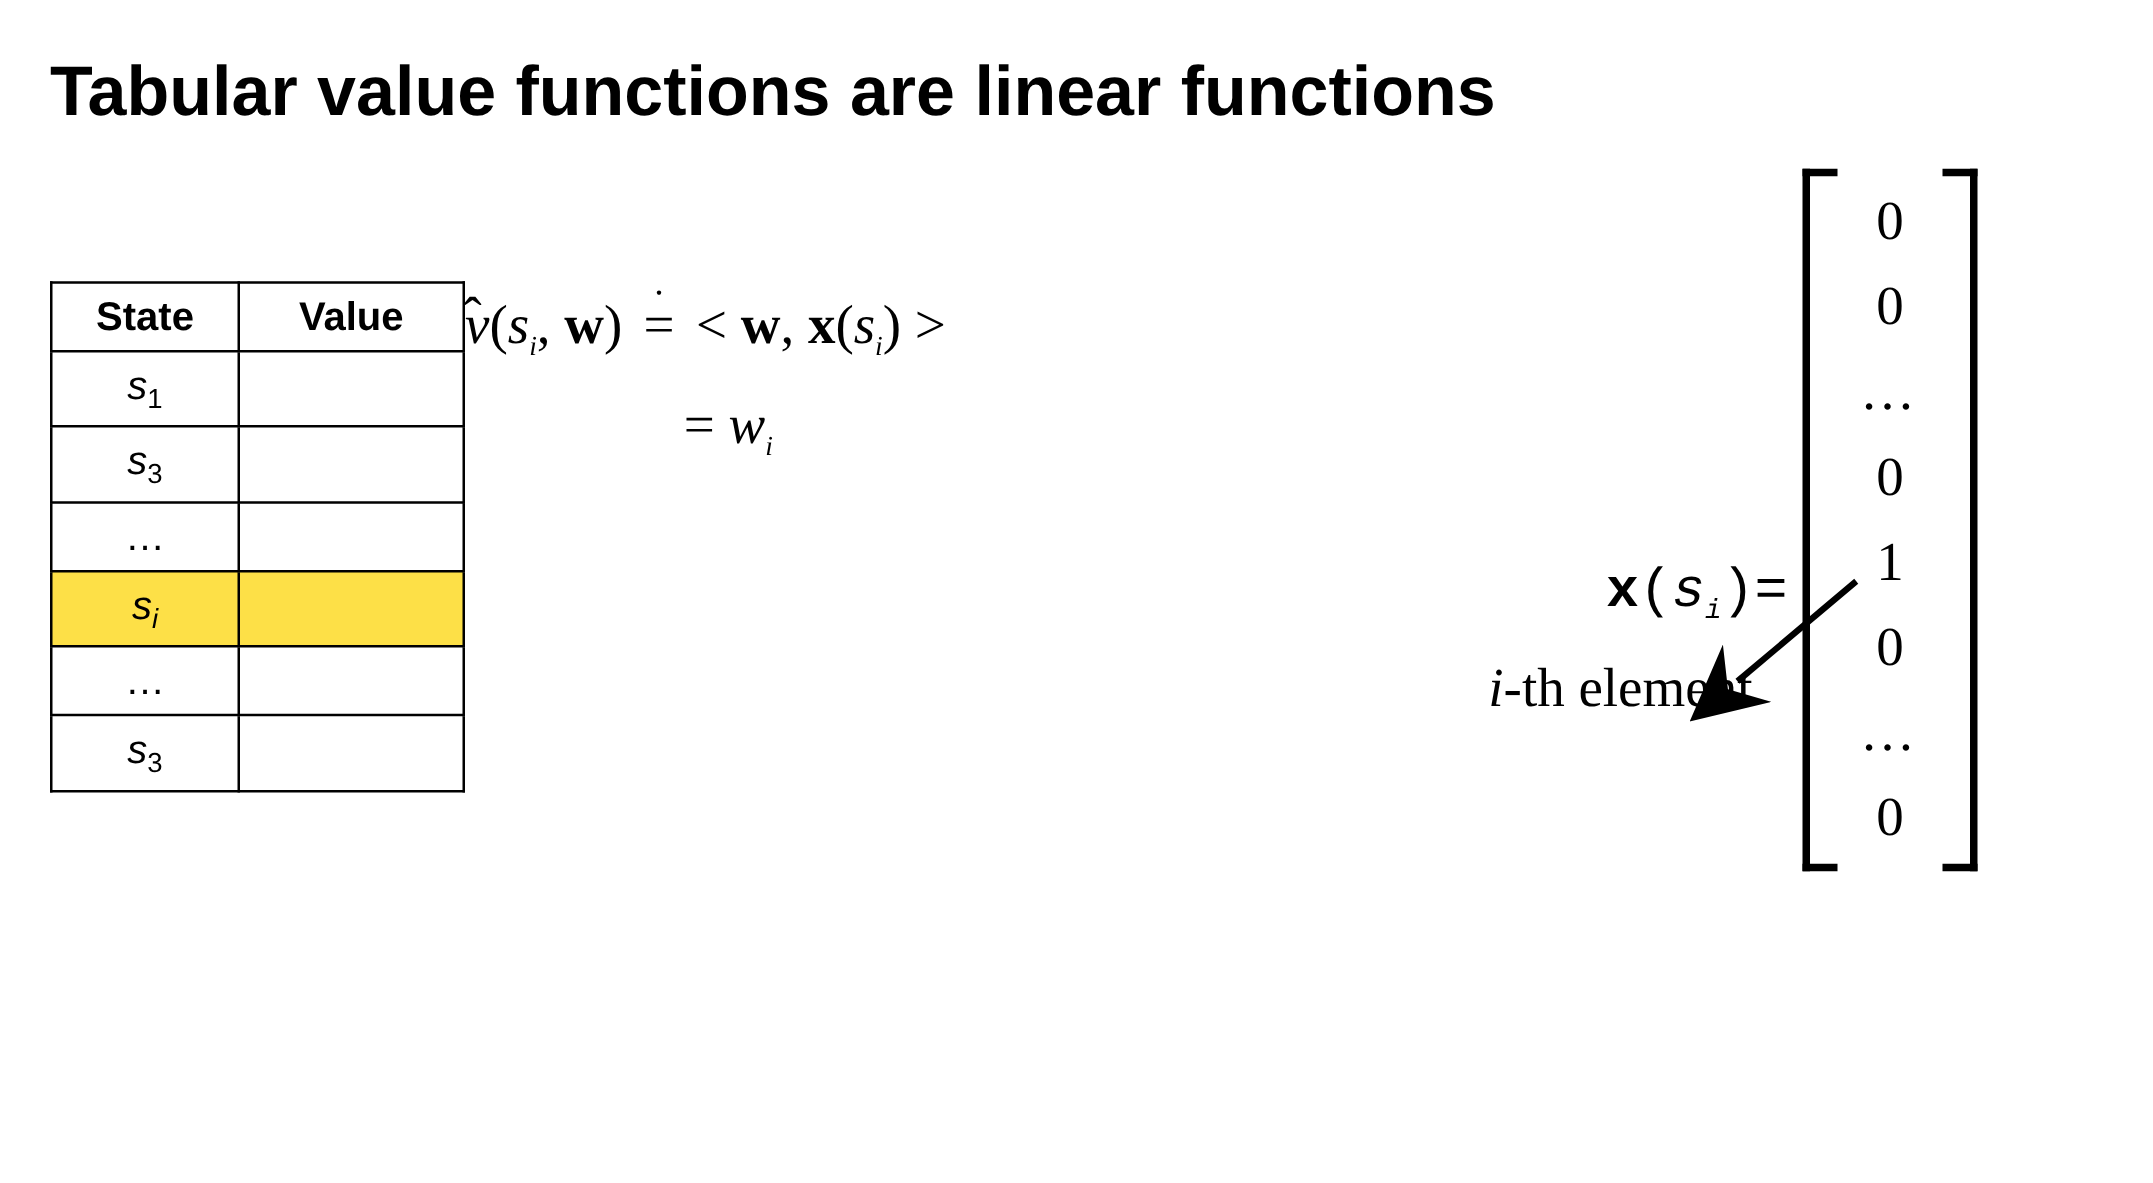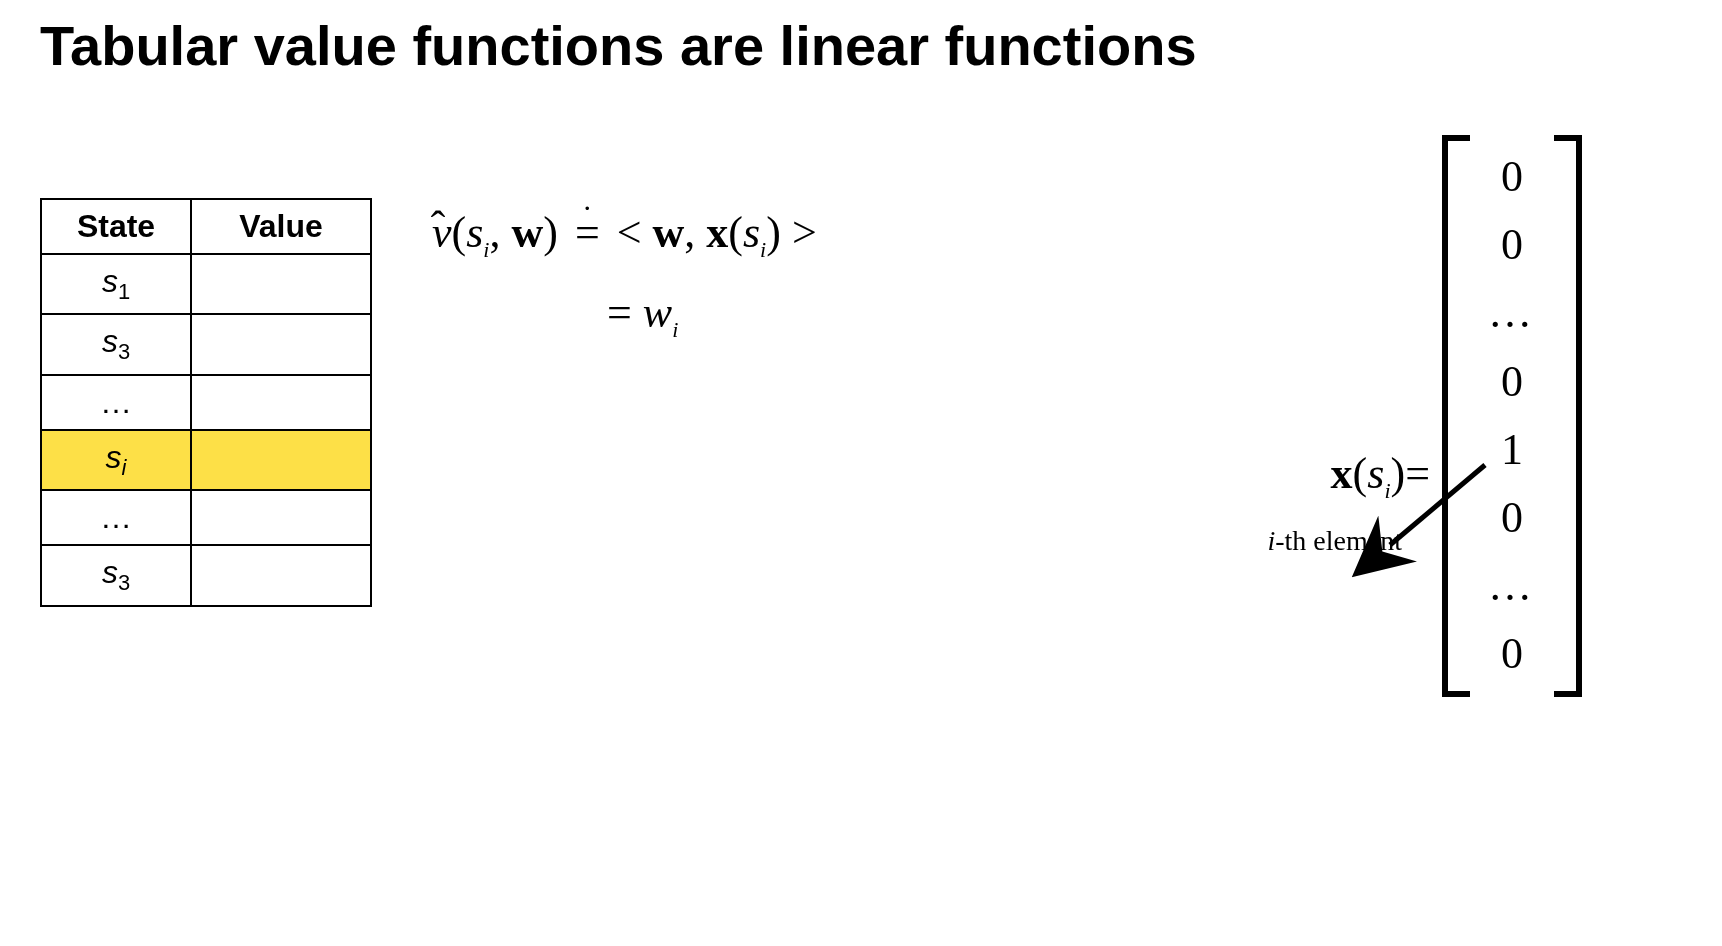--- a/index.html
+++ b/index.html
@@ -1,45 +1,45 @@
 <!DOCTYPE html>
 <html><head>
 <meta charset="utf-8">
 <style>
   html,body{margin:0;padding:0;background:#fff;font-family:Arial,Helvetica,sans-serif;color:#000}
-  .slide{width:1722px;height:946px;position:relative;box-sizing:border-box;padding:13px 40px}
+  .slide{width:1722px;height:946px;position:relative;box-sizing:border-box;padding:40px 40px}
   h1{font-size:56px;font-weight:700;margin:0 0 100px 0}
-  .content{display:flex;align-items:flex-start;gap:60px}
+  .content{display:flex;align-items:flex-start;}
   
   table.state{border-collapse:collapse;margin-top:20px}
   table.state th,table.state td{border:2px solid #000;padding:8px 18px;font-size:32px;text-align:center;height:54px;box-sizing:border-box}
   table.state th{font-weight:700;font-family:Arial,Helvetica,sans-serif}
   table.state td{font-family:Liberation Sans, sans-serif;font-style:italic;min-width:150px}
   table.state td.val{min-width:180px}
   .sub{font-size:22px;vertical-align:sub;font-style:normal}
   tr.hl td{background:#fde047}
   
   .eqblock{font-family:"Times New Roman",serif;font-size:44px;line-height:1.6;margin-top:20px}
   .eqblock .row{white-space:nowrap;margin-bottom:10px}
   .bold{font-weight:700}
   .it{font-style:italic}
   .hat{position:relative;display:inline-block}
   .hat::before{content:"\0302";position:absolute;left:6px;top:-6px;font-style:normal}
   .doteq{position:relative;display:inline-block;padding:0 6px}
   .doteq::after{content:"\00B7";position:absolute;left:50%;top:-14px;transform:translateX(-50%);font-size:30px}
   
   .vecwrap{position:absolute;right:140px;top:135px;display:flex;align-items:center}
-  .vlabel{font-family:Liberation Serif, serif;font-size:44px;margin-right:12px;white-space:nowrap;align-self:center;margin-top:120px}
+  .vlabel{font-family:Liberation Mono, monospace;font-size:44px;margin-right:12px;white-space:nowrap;align-self:center;margin-top:120px}
   .brk{border:6px solid #000;border-right:none;width:22px;align-self:stretch}
   .brk.r{border-left:none;border-right:6px solid #000}
   .vcol{display:flex;flex-direction:column;align-items:center;padding:8px 18px}
   .vcol span{font-family:"Times New Roman",serif;font-size:44px;line-height:1.55}
   .vcol .dots{letter-spacing:4px}
   
-  .annot{position:absolute;right:320px;top:525px;font-family:"Times New Roman",serif;font-size:28px;white-space:nowrap}
+  .annot{position:absolute;right:320px;top:525px;font-family:"Times New Roman",serif;font-size:44px;white-space:nowrap}
   svg.arrow{position:absolute;right:232px;top:450px;overflow:visible}
 </style>
 </head>
 <body>
 
 <div class="slide">
 
   <h1>Tabular value functions are linear functions</h1>
 
   <div class="content">

